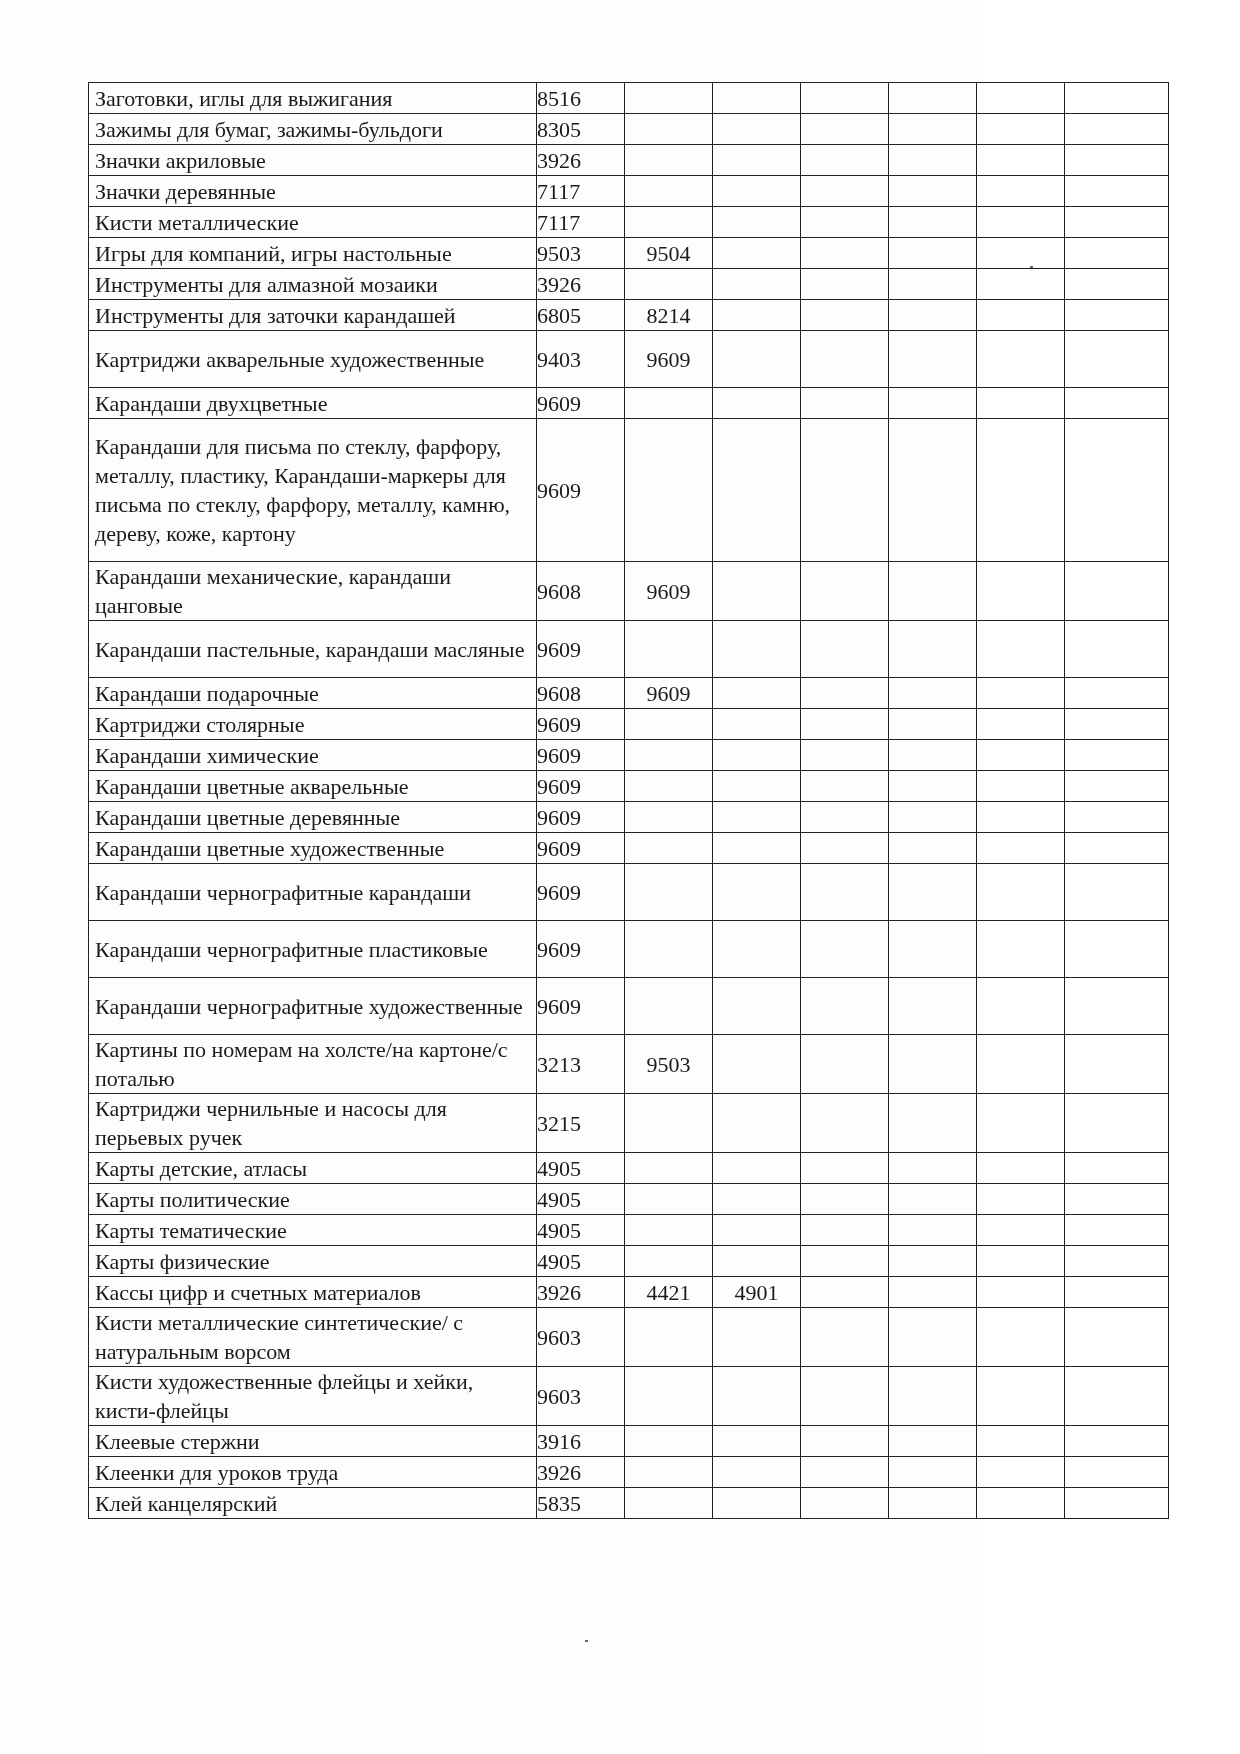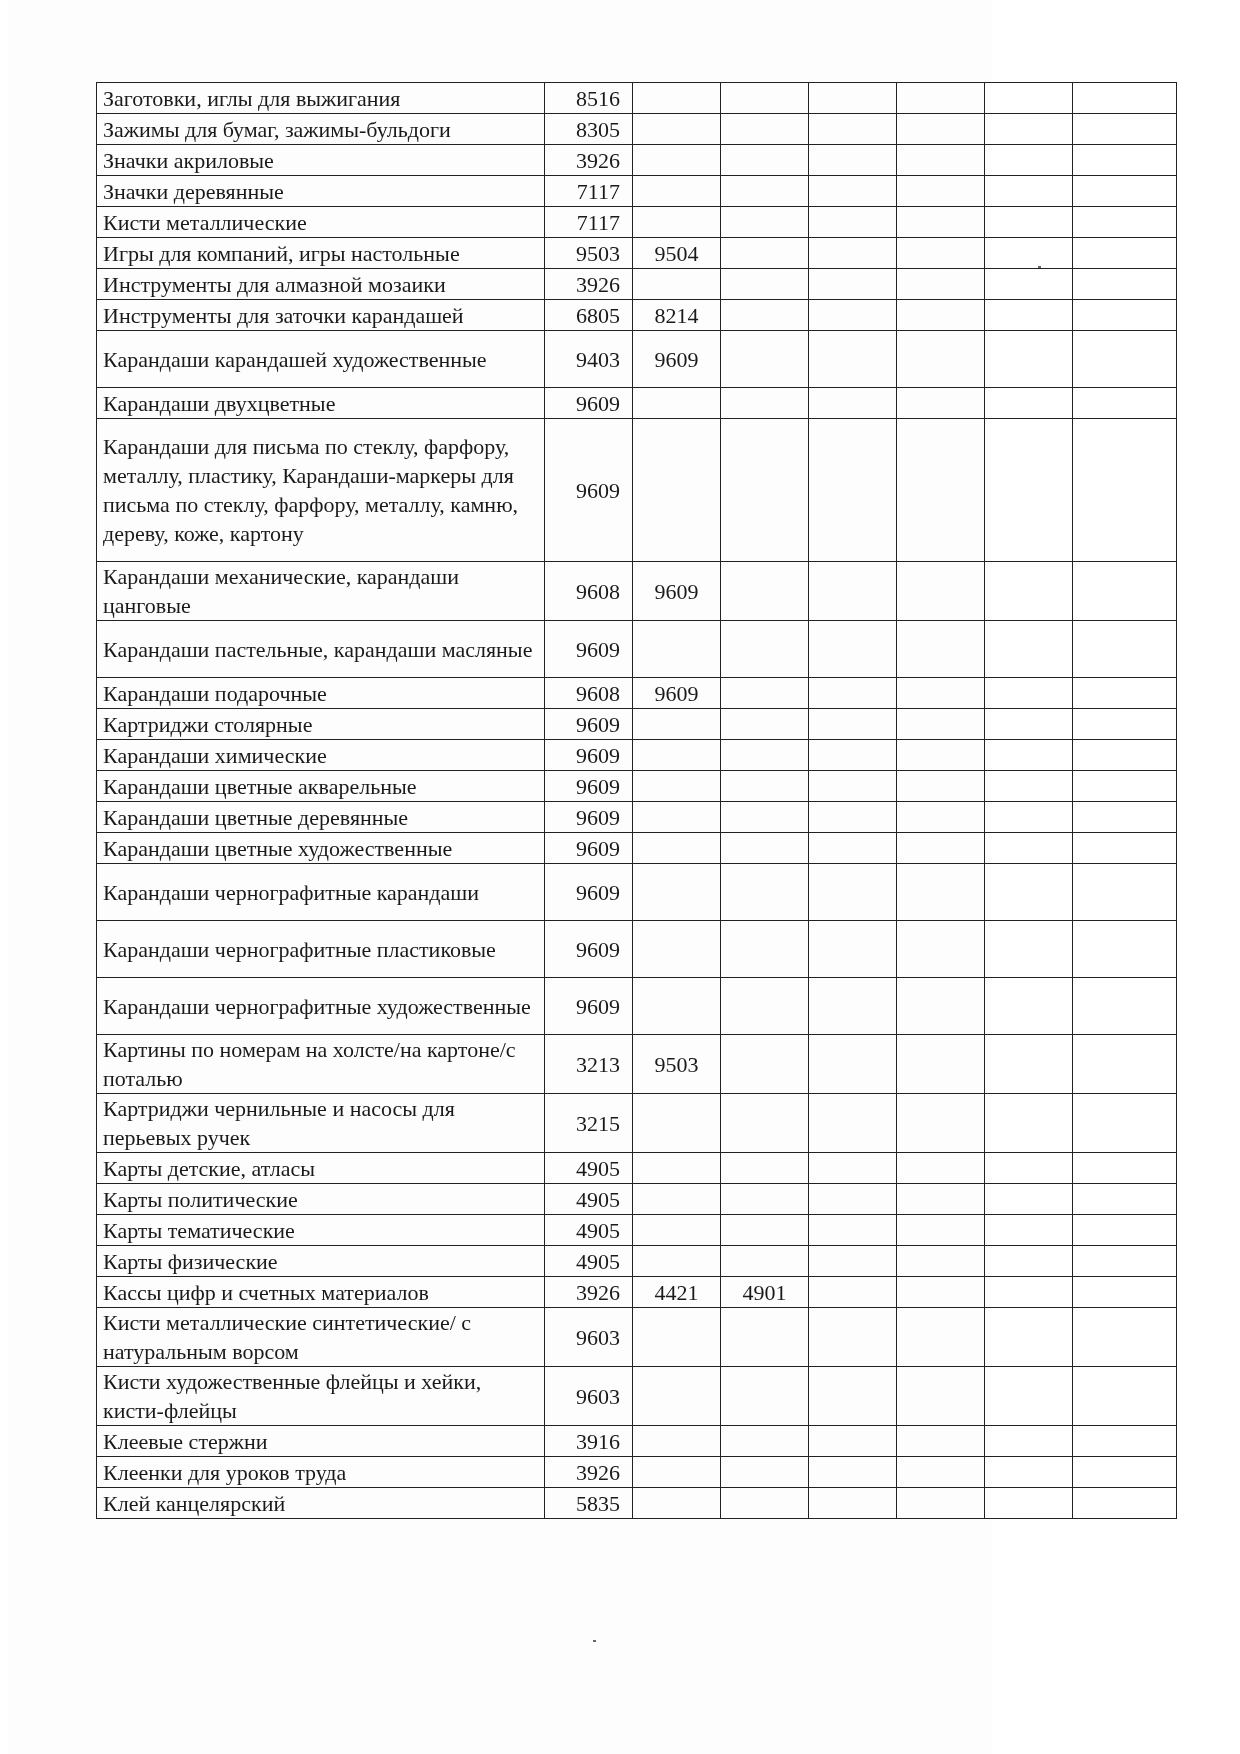--- a/index.html
+++ b/index.html
@@ -1,24 +1,24 @@
 <!DOCTYPE html>
 <html><head>
 <meta charset="utf-8">
 <style>
   html, body { margin:0; padding:0; background:#ffffff; }
   body { width:1240px; height:1754px; position:relative; overflow:hidden;
          font-family:"Liberation Serif", "DejaVu Serif", serif; color:#1a1a1a; }
-  .page { position:absolute; left:8px; top:0; width:984px; height:1754px; background:#fdfdfd; }
+  .page { position:absolute; left:0; top:0; width:984px; height:1754px; background:#fdfdfd; }
   table.codes { position:absolute; left:88px; top:82px; border-collapse:collapse;
                 width:1080px; table-layout:fixed; }
   table.codes td { border:1.5px solid #222; padding:0; font-size:22px; line-height:29px;
                    vertical-align:middle; }
   td.name { padding-left:6px !important; padding-right:4px !important; text-align:left; }
-  td.code { text-align:right; padding-right:12px !important; }
+  td.code { padding-right:12px !important; }
   td.code2, td.code3 { text-align:center; }
   tr.r1 td { height:30px; }
   tr.r2 td { height:56px; }
   tr.r5 td { height:142px; }
   .dot { position:absolute; width:3px; height:2px; background:#666; }
 </style>
 </head>
 <body>
 
 <div class="page">
@@ -108,21 +108,21 @@
           <td class="name">Инструменты для заточки карандашей</td>
           <td class="code">6805</td>
           <td class="code2">8214</td>
           <td class="code3"></td>
           <td class="empty"></td>
           <td class="empty"></td>
           <td class="empty"></td>
           <td class="empty"></td>
         </tr>
         <tr class="r2">
-          <td class="name">Карандаши карандашей художественные</td>
+          <td class="name">Картриджи акварельные художественные</td>
           <td class="code">9403</td>
           <td class="code2">9609</td>
           <td class="code3"></td>
           <td class="empty"></td>
           <td class="empty"></td>
           <td class="empty"></td>
           <td class="empty"></td>
         </tr>
         <tr class="r1">
           <td class="name">Карандаши двухцветные</td>

